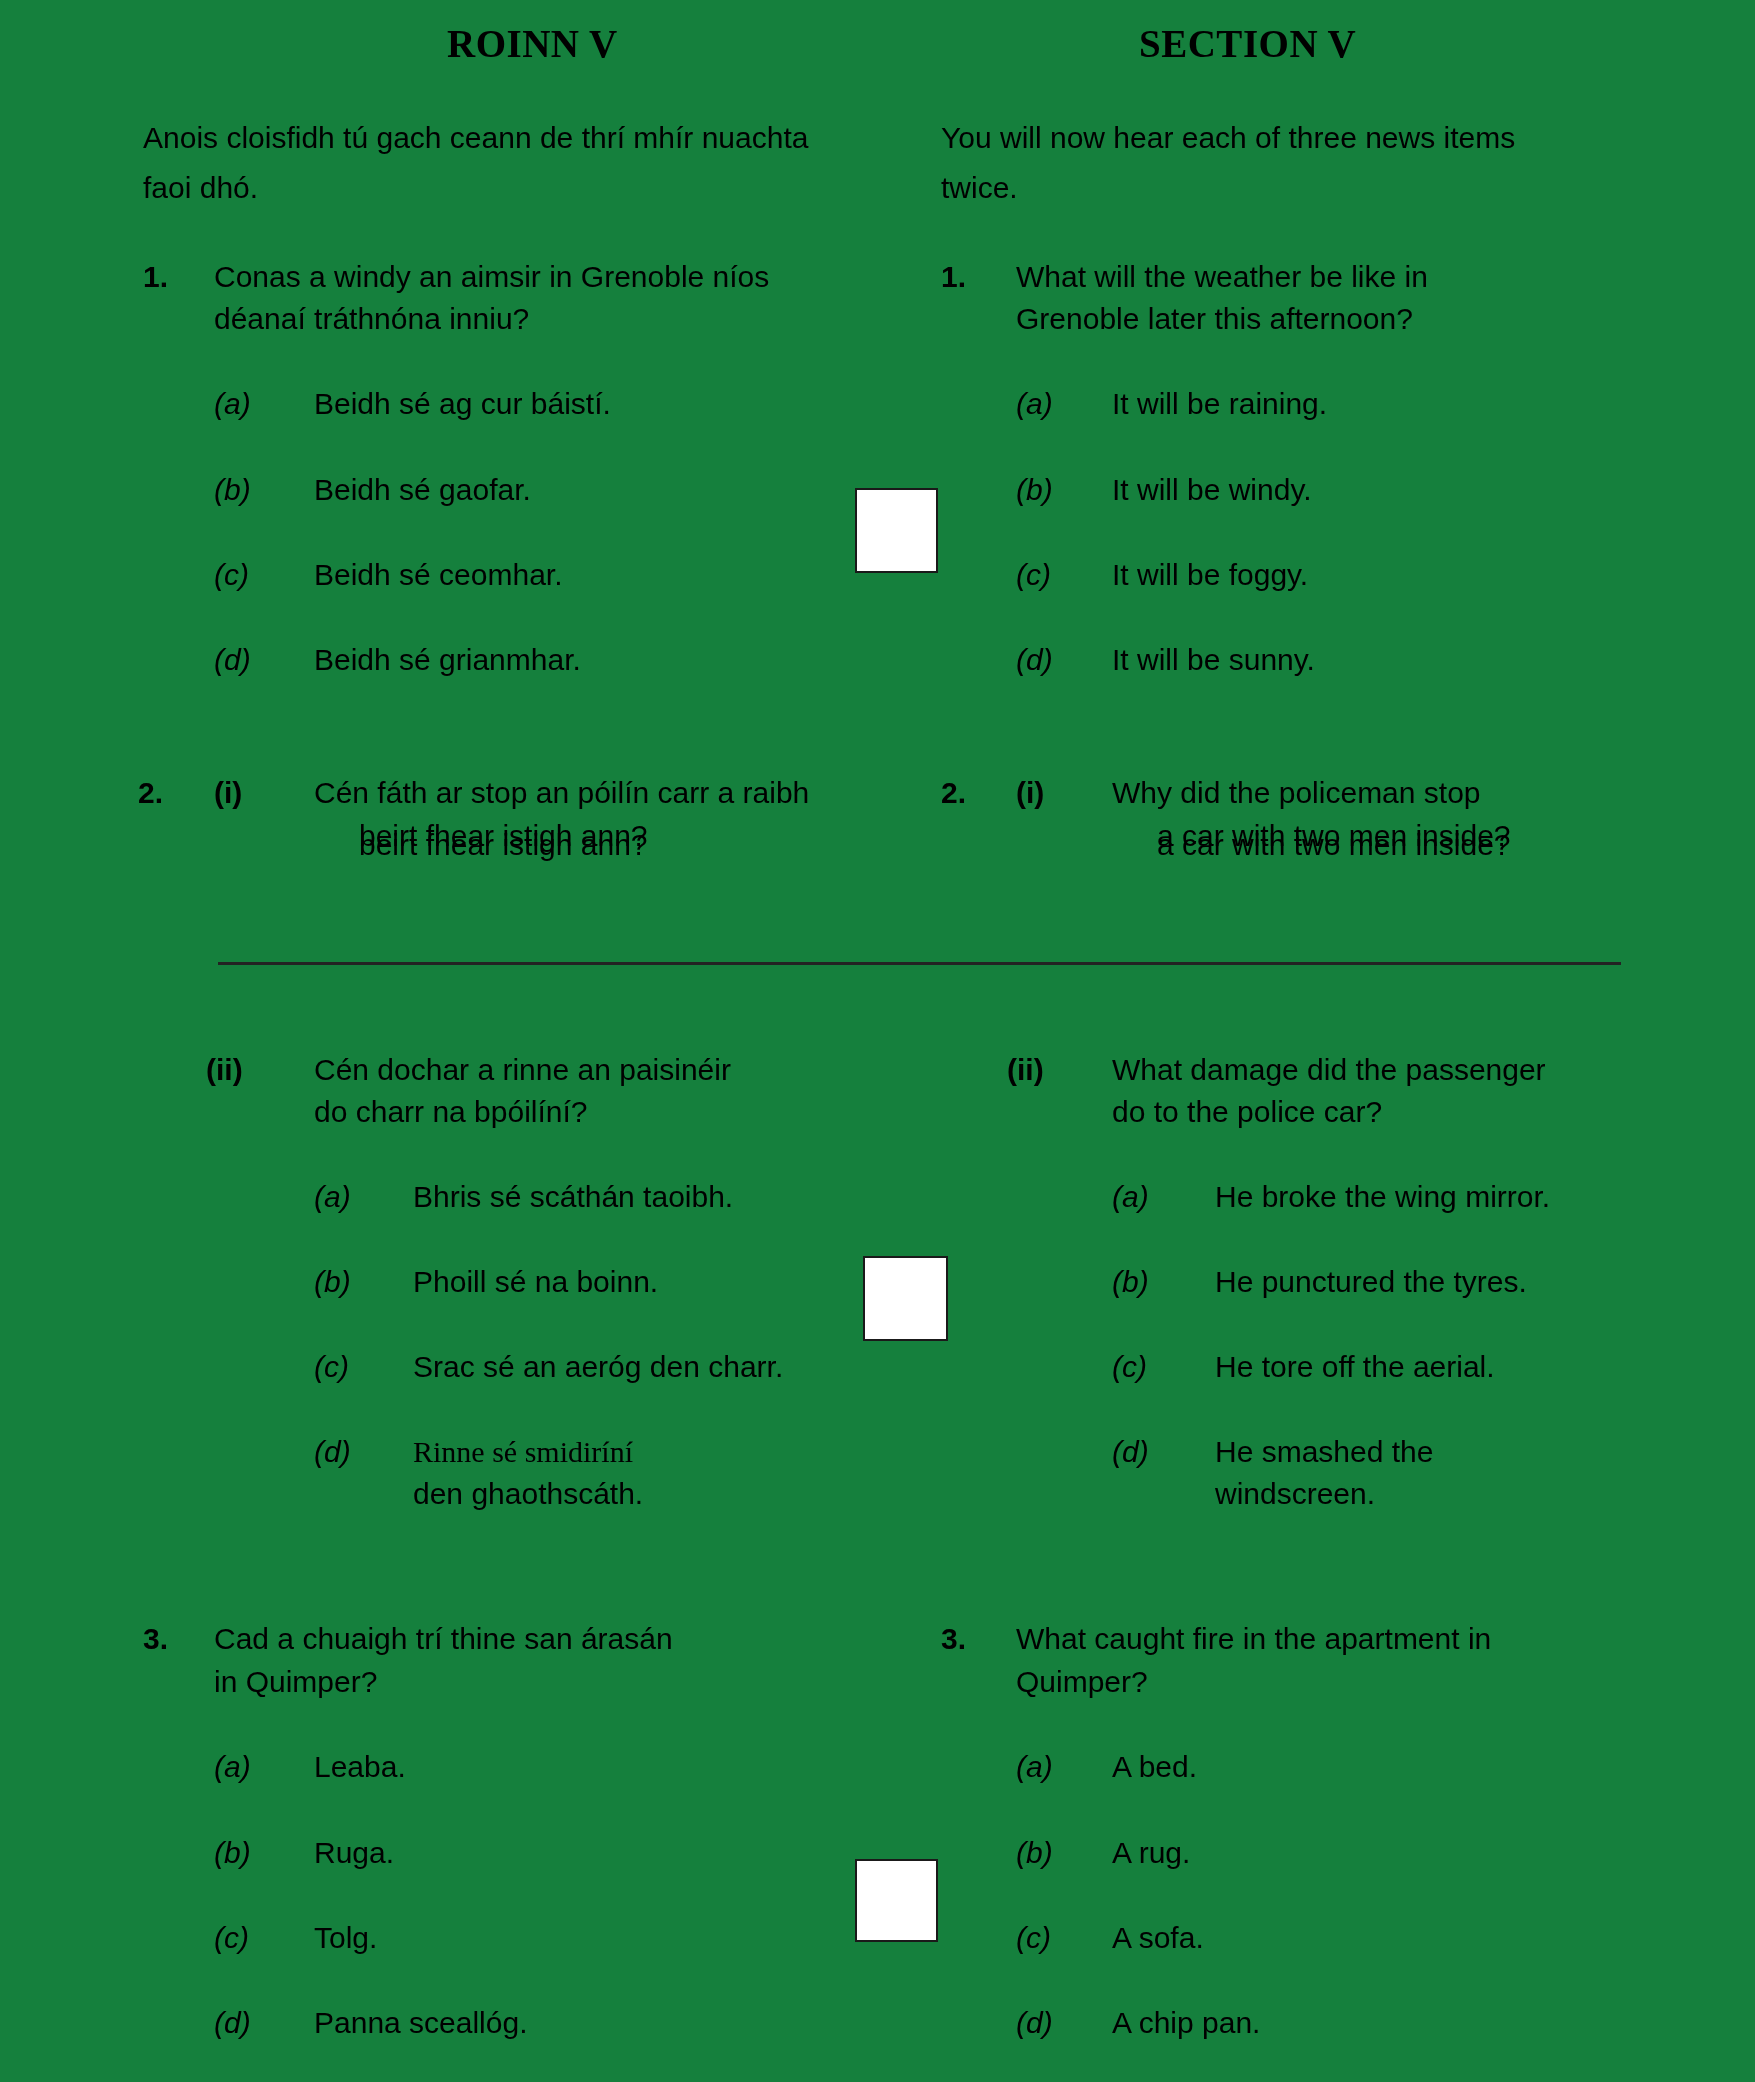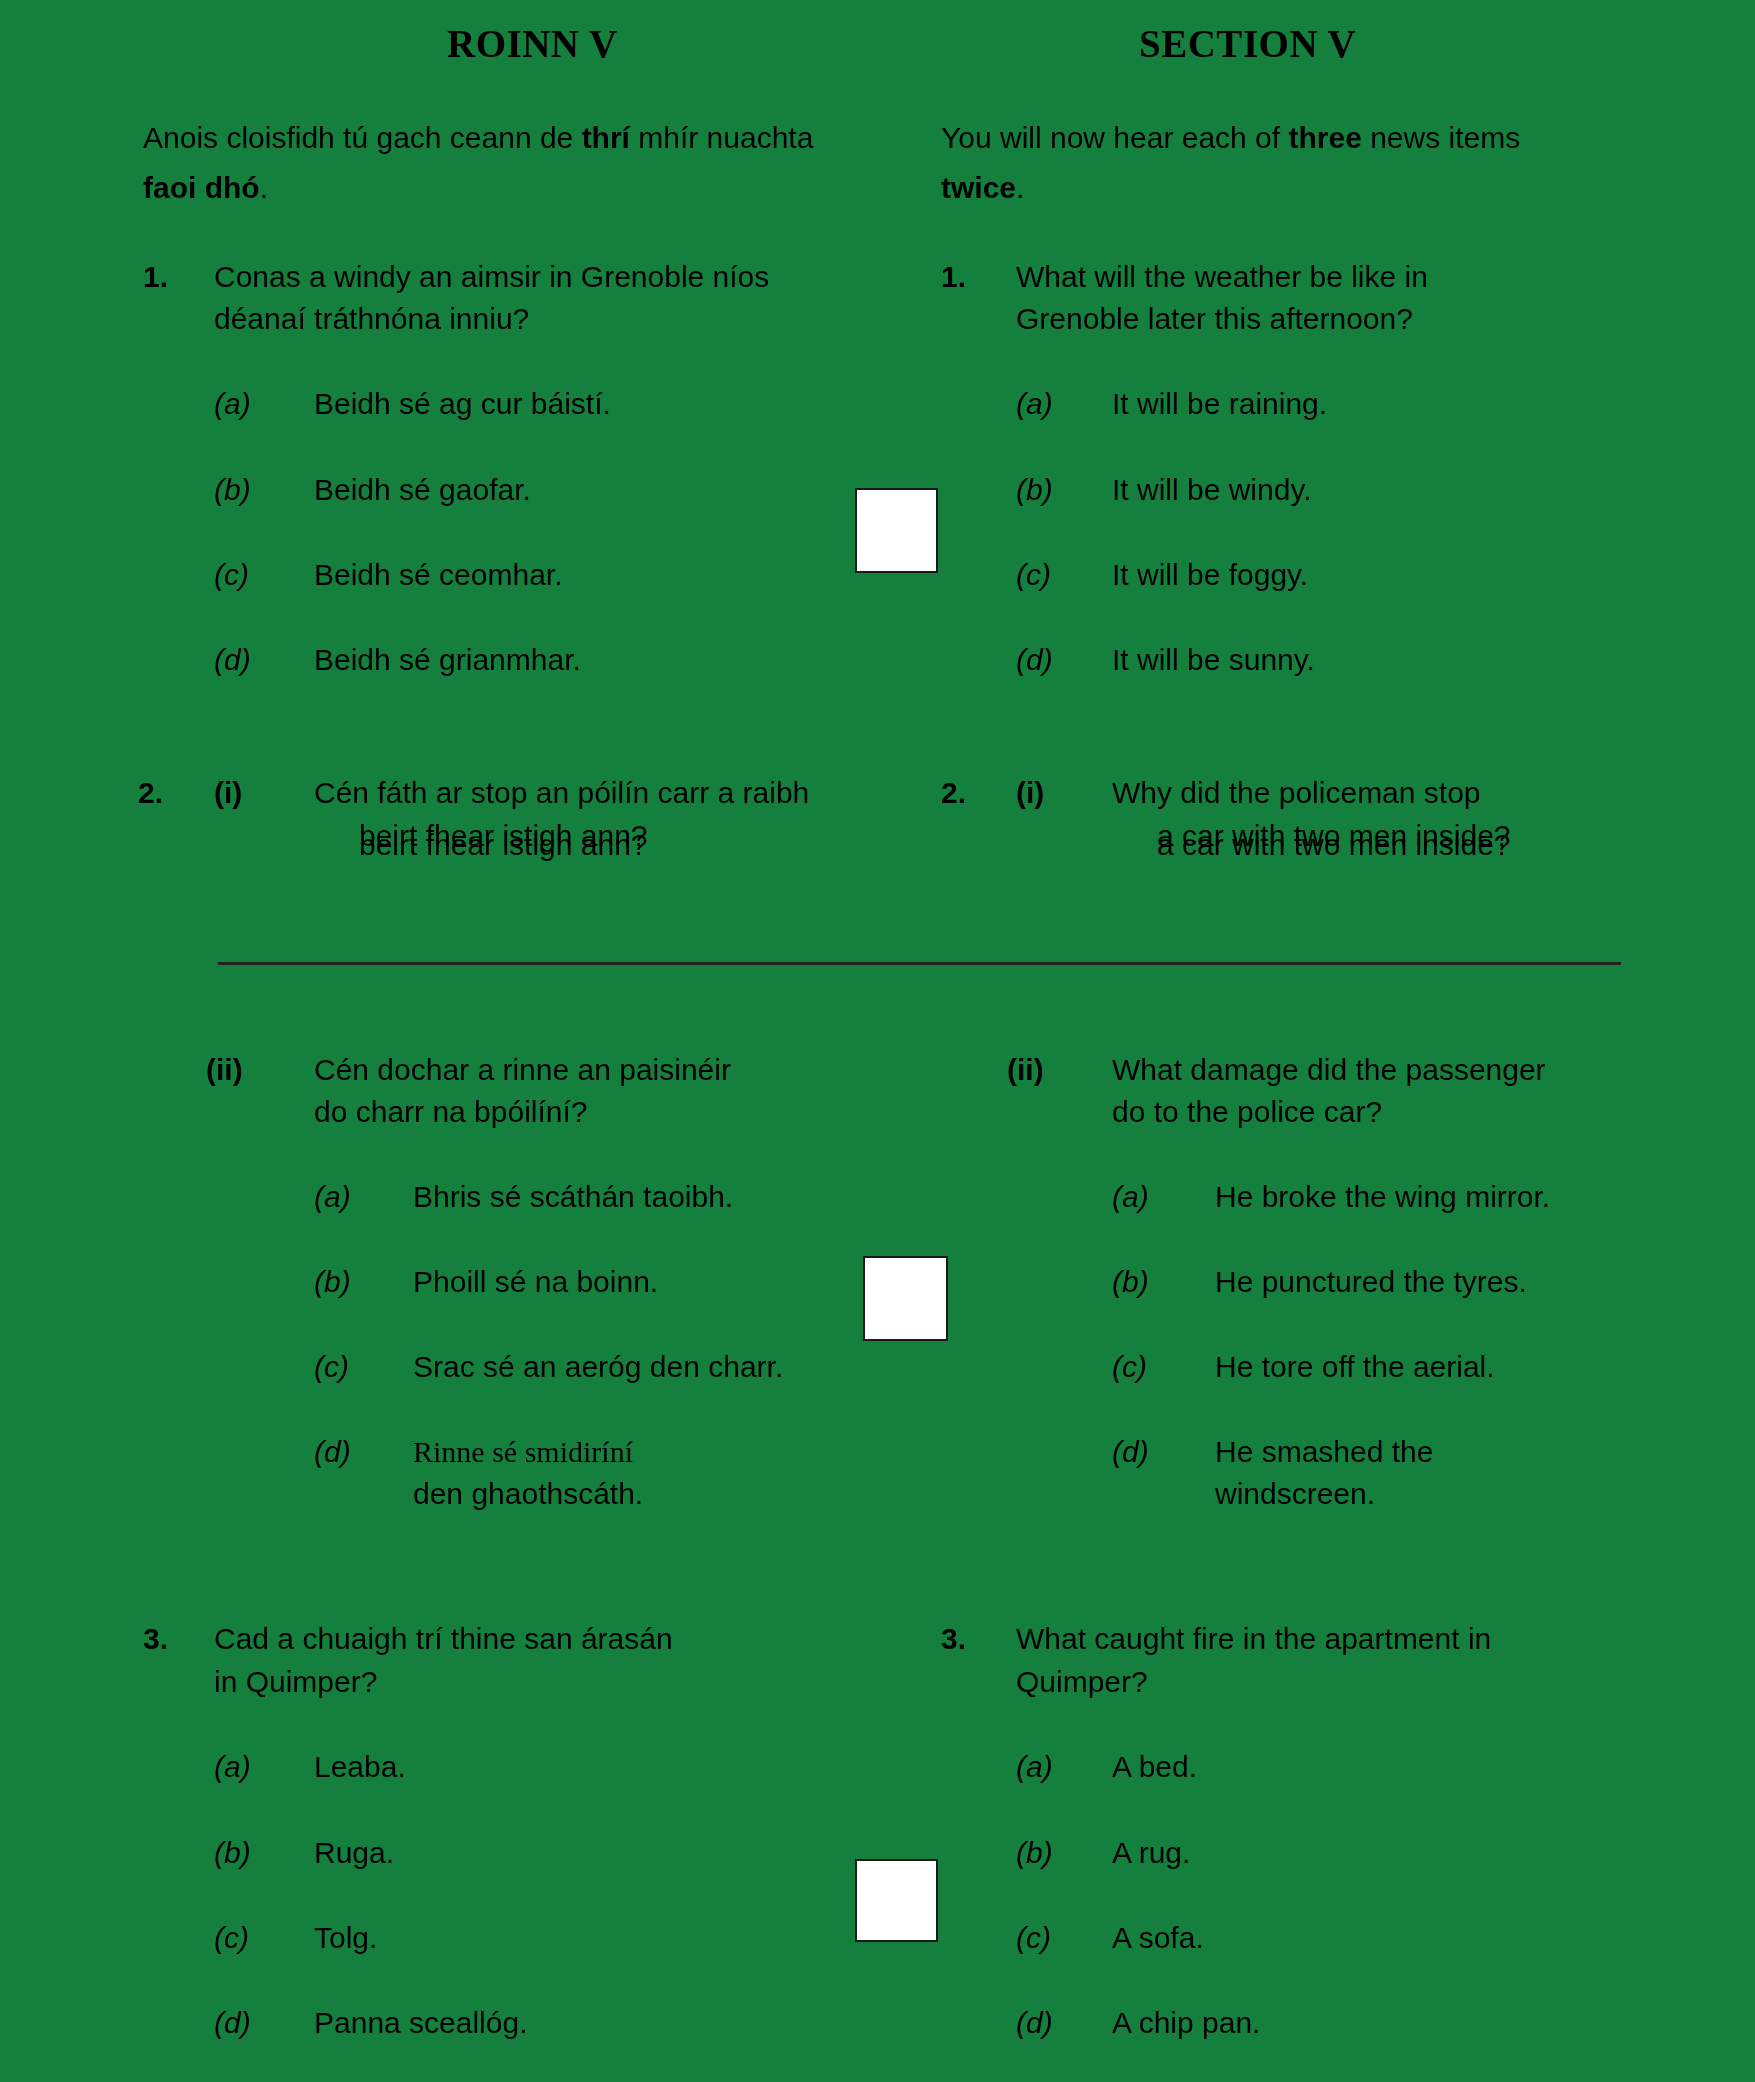--- a/index.html
+++ b/index.html
@@ -30,21 +30,21 @@
   #title-irish  { left: 447px; top: 21px; }
   #title-english{ left: 1139px; top: 21px; }
 
   
   .txt {
     position: absolute;
     font-size: 30px;
     line-height: 42px;
     white-space: pre;
   }
-  .b   { font-weight: bold; }
+  .b   { font-weight: normal; }
 
   .intro { font-size: 30px; line-height: 44px; }
 
   
   .qnum { font-weight: bold; font-size: 30px; }
   .roman{ font-weight: bold; font-size: 30px; }
   .opt-letter { font-style: italic; font-size: 30px; }
 
   
   .answer-box {

